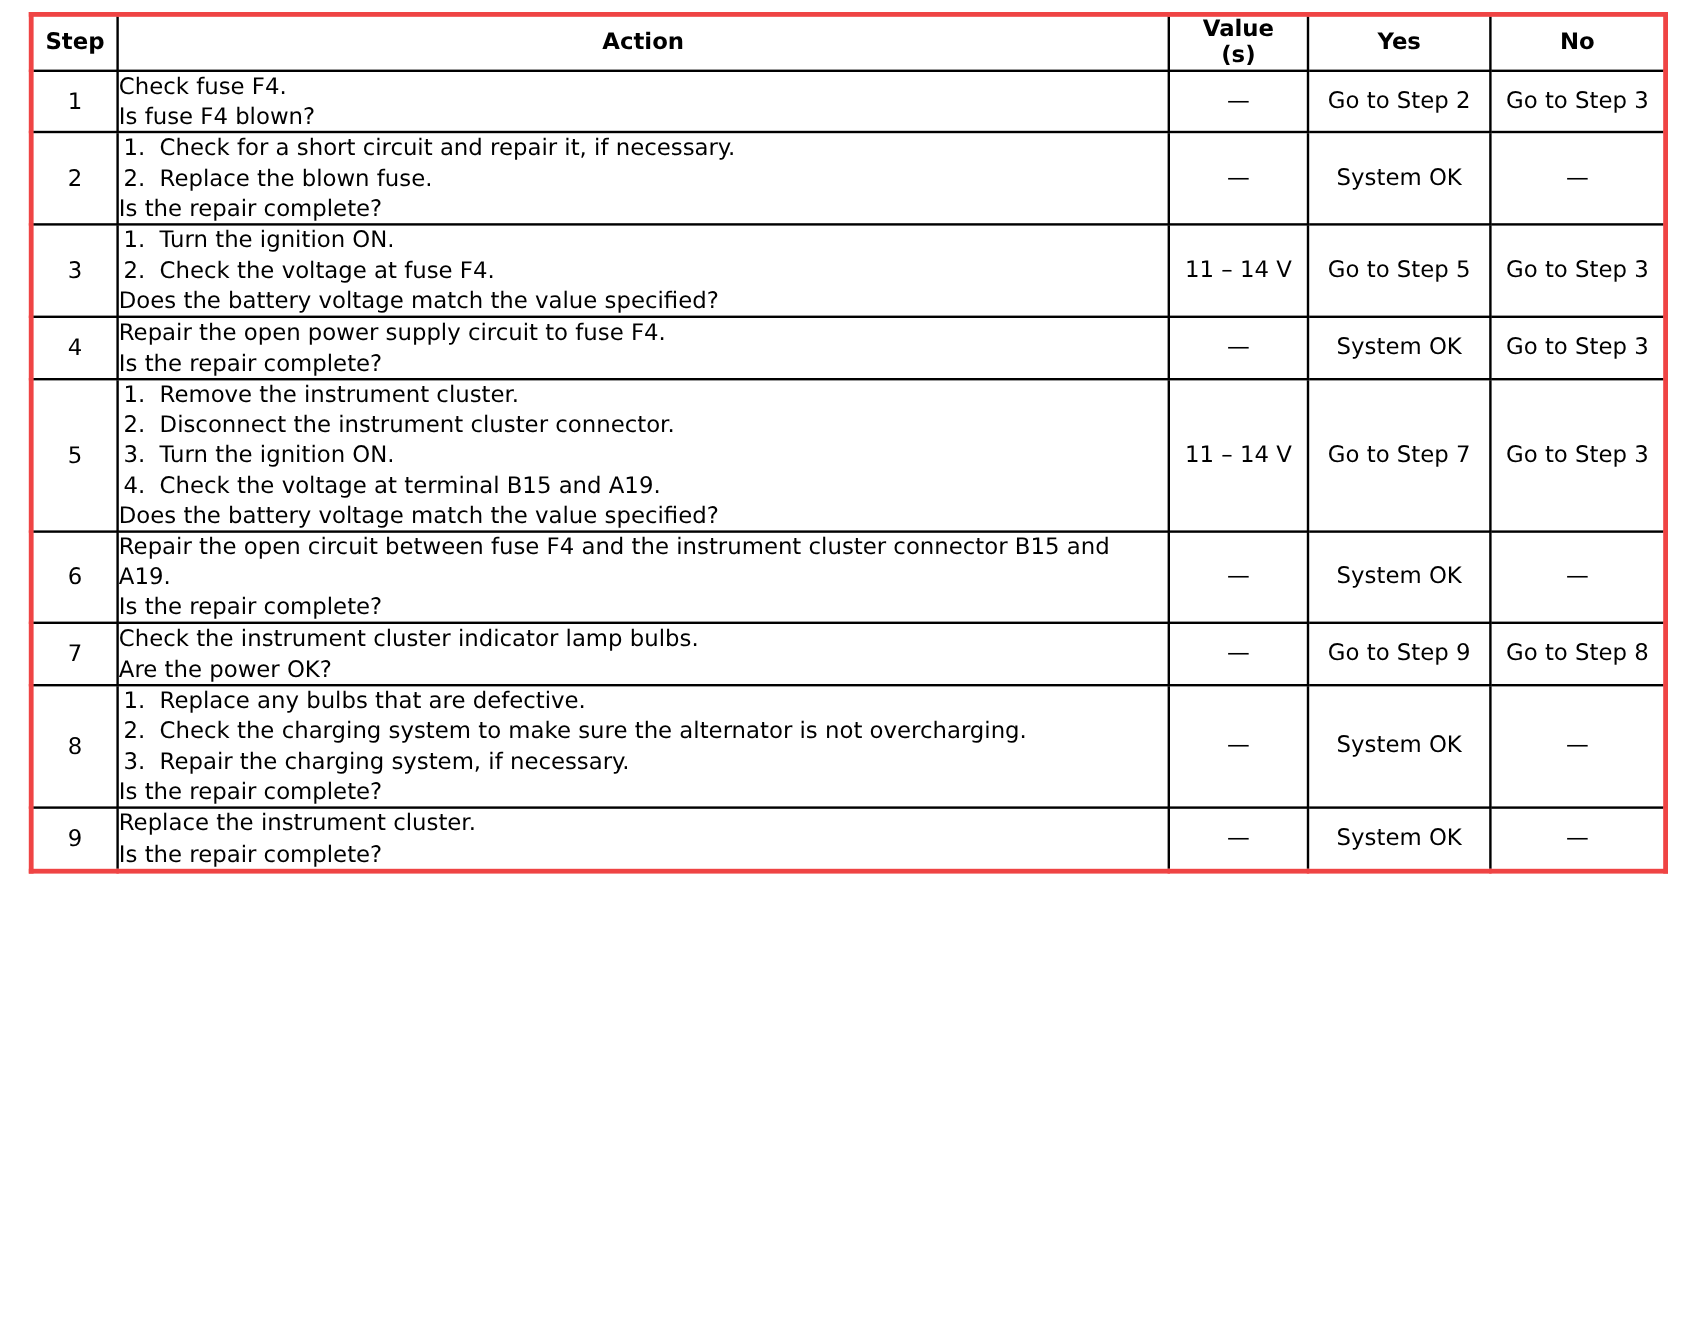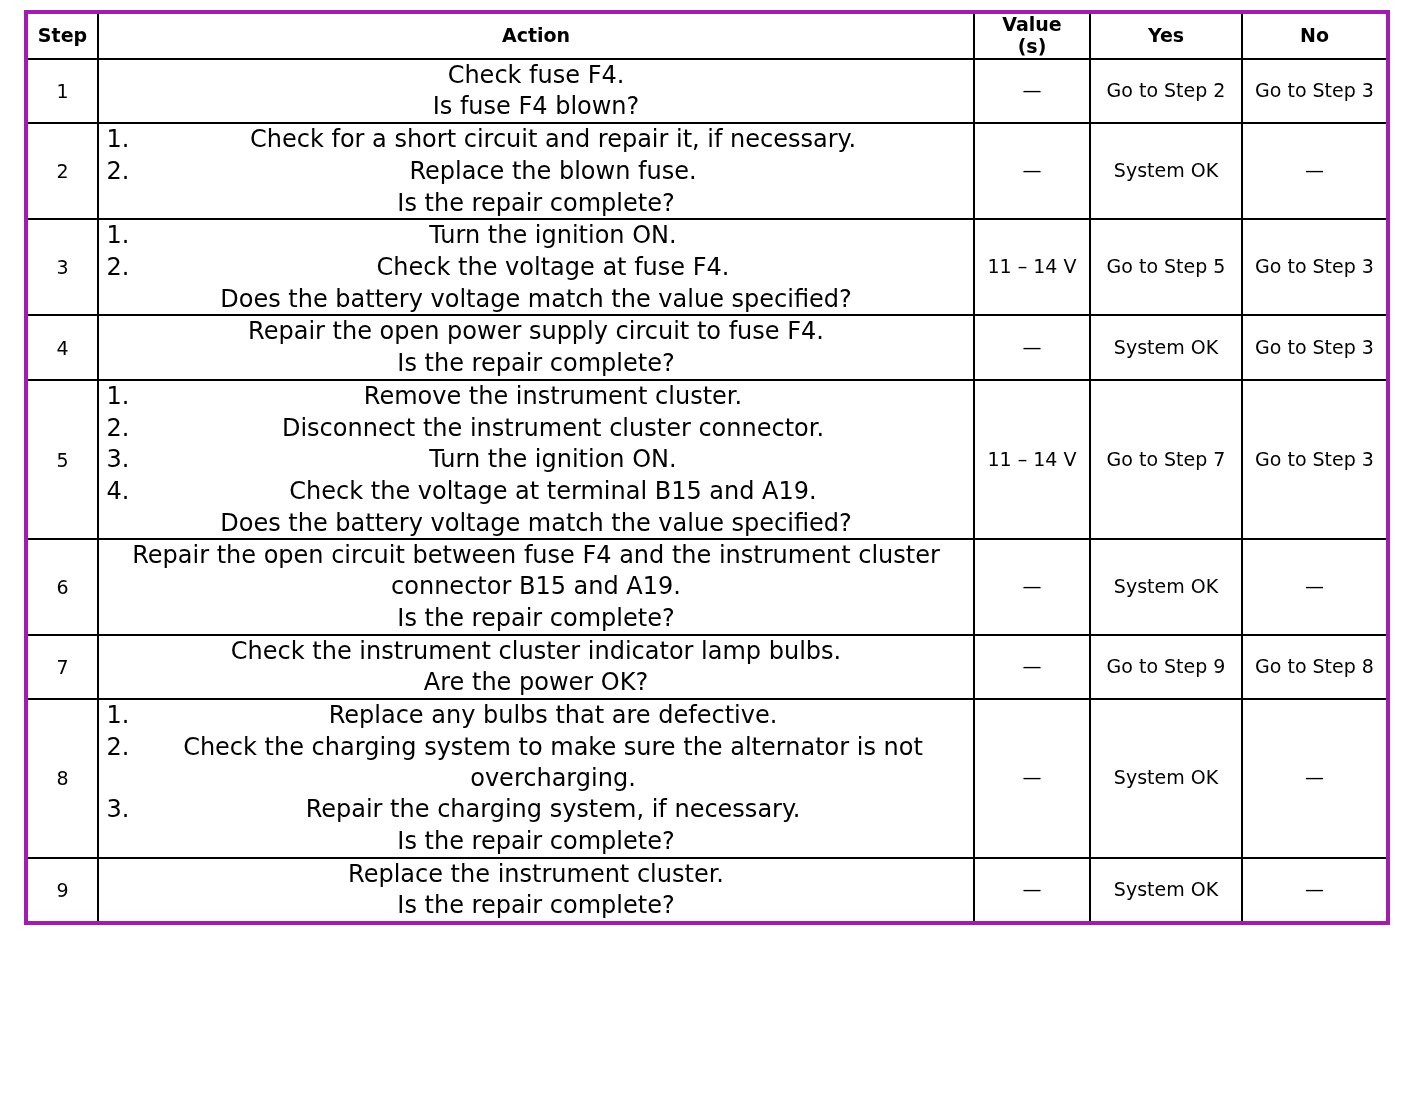--- a/index.html
+++ b/index.html
@@ -22,43 +22,43 @@
     font-size: 29px;
     font-weight: bold;
     letter-spacing: -0.2px;
     margin: 6px 0 10px 2px;
     font-family: "DejaVu Sans", sans-serif;
   }
   table.diag {
     border-collapse: collapse;
     width: 1322px;
     table-layout: fixed;
-    border: 4px solid #a21caf;
+    border: 4px solid #ef4444;
     padding-left: 28px;
   }
   table.diag th, table.diag td {
     border: 2px solid #000;
     vertical-align: middle;
     padding: 0;
   }
   th.h {
     font-size: 19px;
     font-weight: bold;
     text-align: center;
     padding: 8px 2px;
     line-height: 1.15;
   }
   td.step {
     text-align: center;
     font-size: 19px;
     padding: 4px 2px;
   }
   td.action {
-    text-align: center;
-    font-size: 24px;
+    text-align: left;
+    font-size: 19px;
     padding: 6px 8px 6px 10px;
     line-height: 1.28;
   }
   td.val, td.yes, td.no {
     text-align: center;
     font-size: 19px;
     line-height: 1.25;
     padding: 4px 4px;
   }
   .ol {

